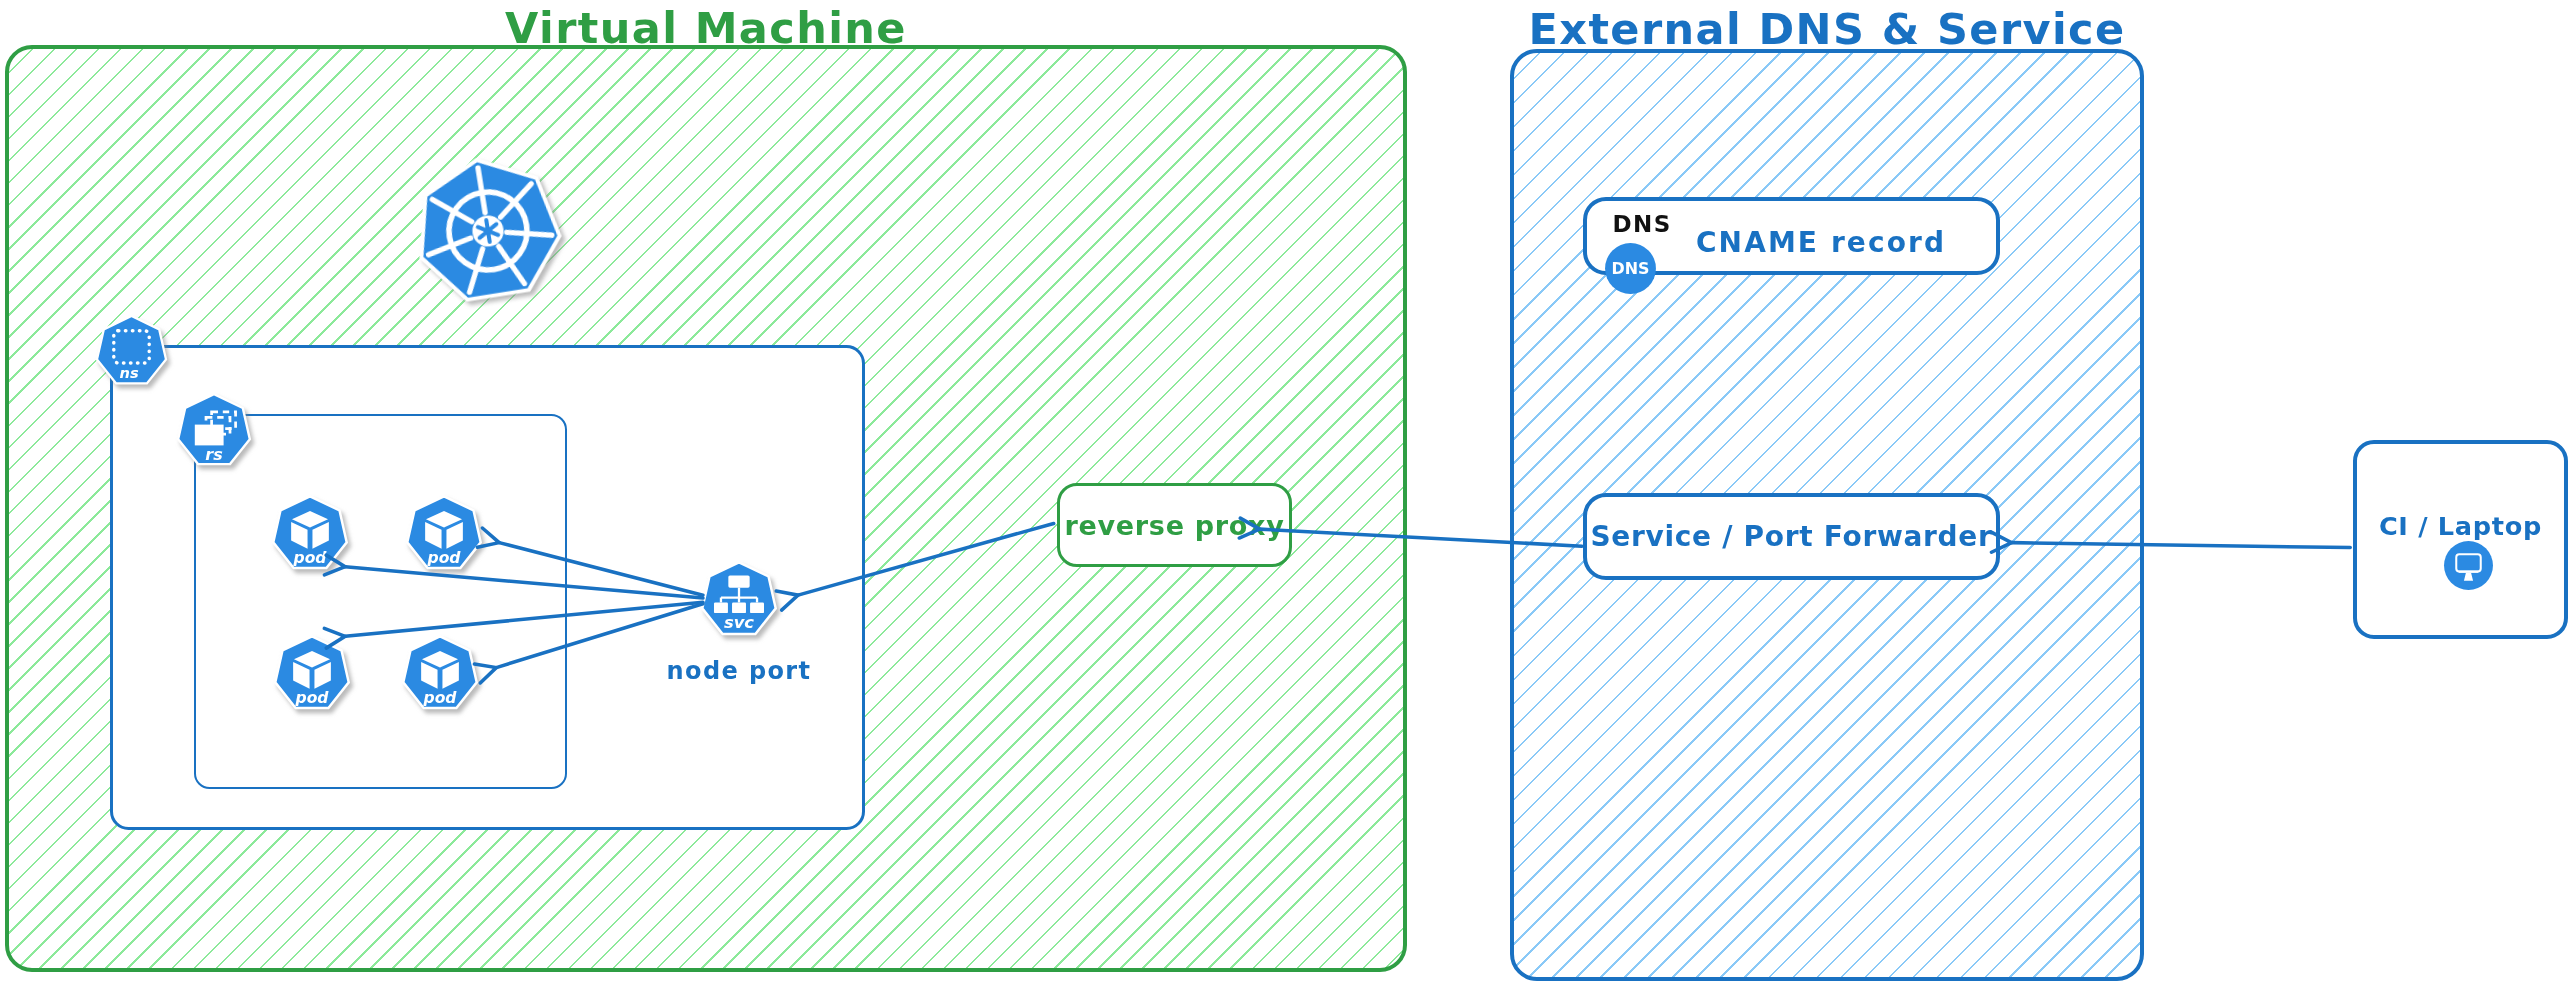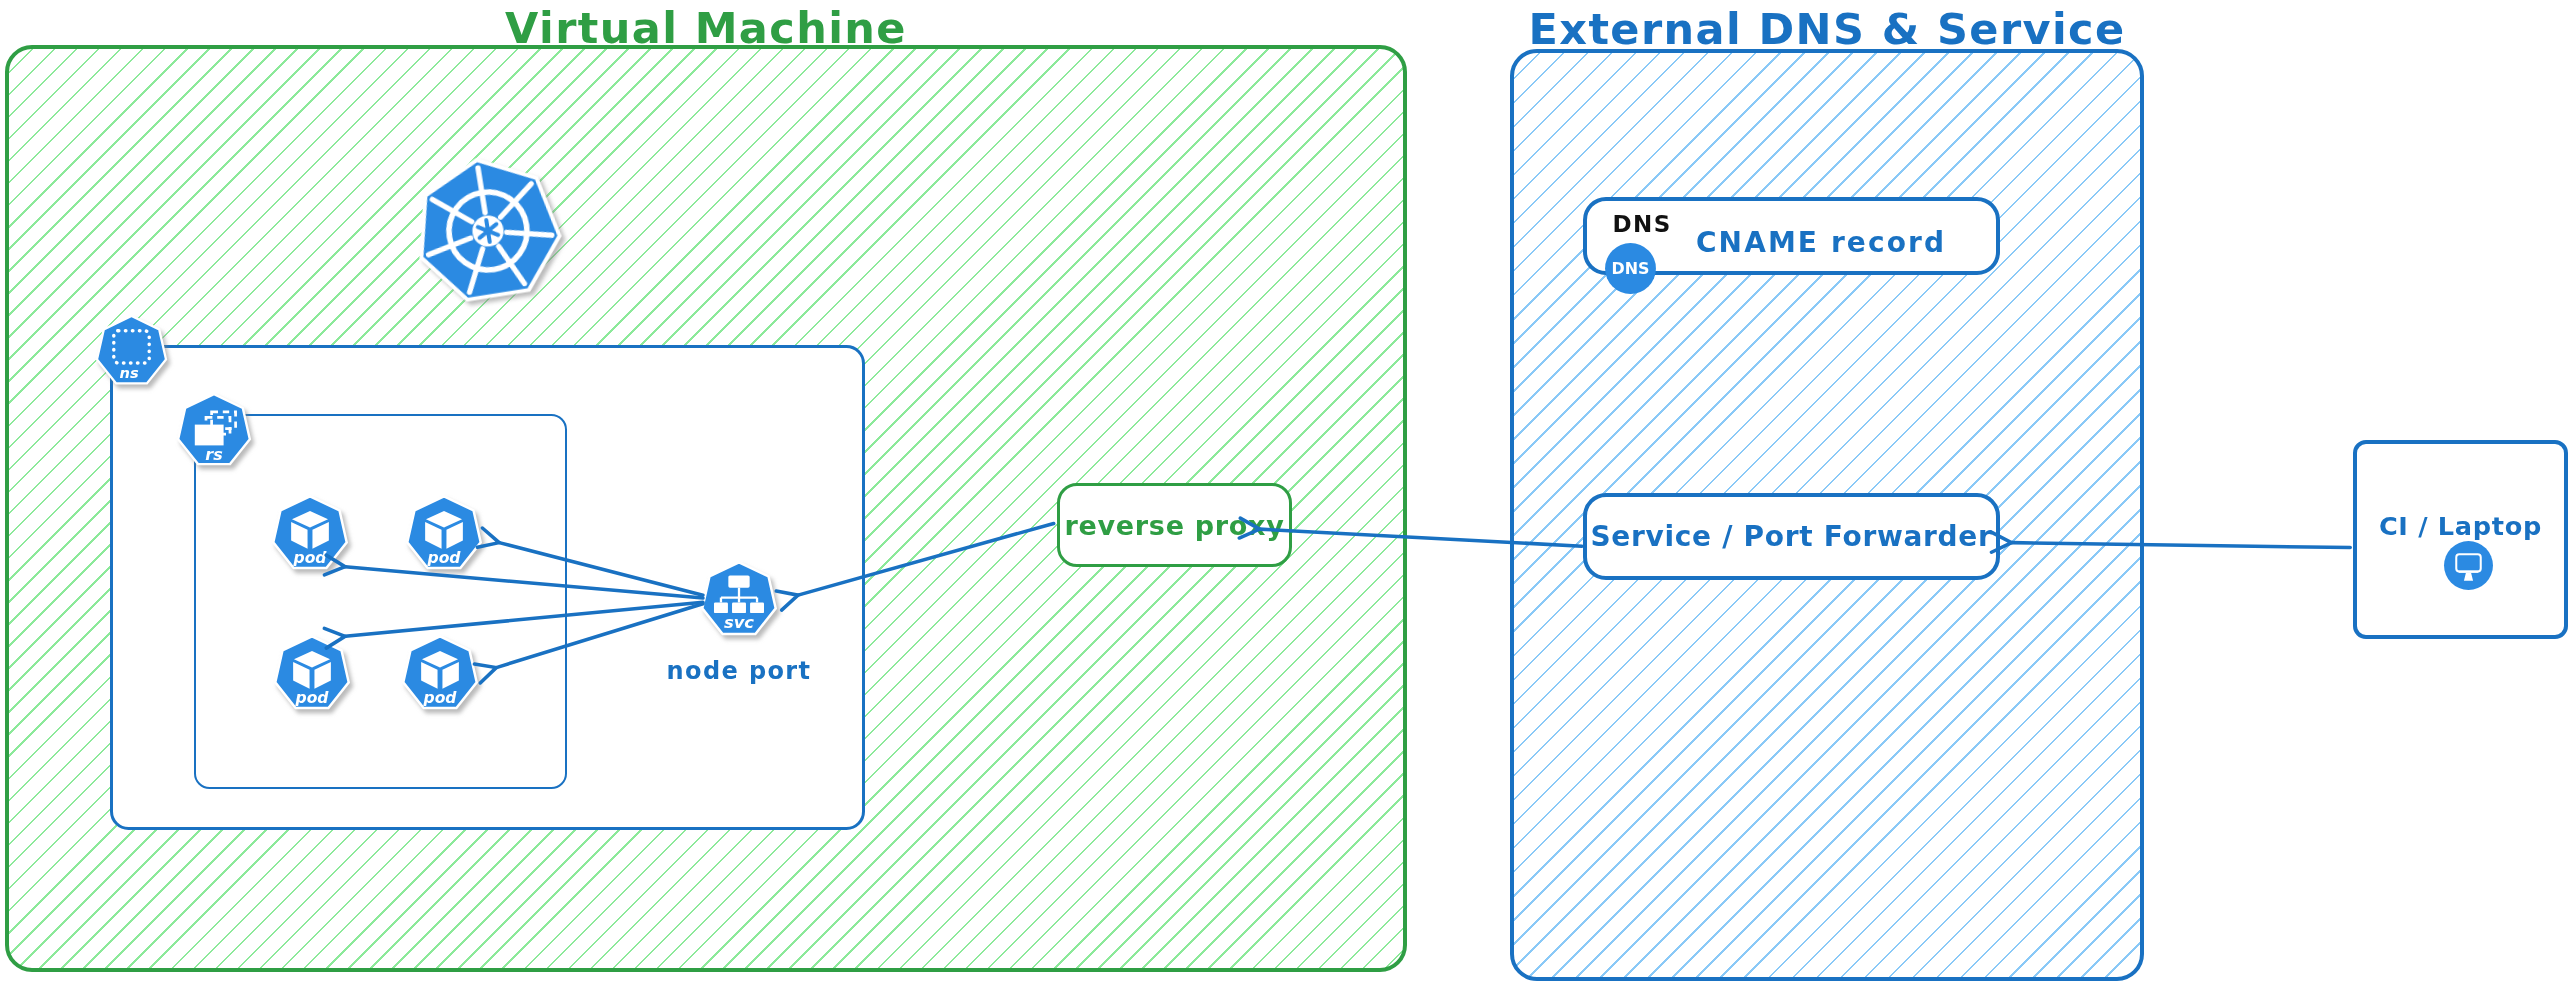--- a/index.html
+++ b/index.html
@@ -36,21 +36,21 @@
     display:flex; align-items:center; justify-content:center;
     color:#2f9e44; font-size:27px; font-weight:bold; letter-spacing:0.7px;
   }
   .dns-box{left:1583px; top:197px; width:417px; height:78px; border:4.3px solid #1971c2; border-radius:23px;}
   .worker-box{
     left:1583px; top:493px; width:417px; height:87px;
     border:4.3px solid #1971c2; border-radius:23px;
     display:flex; align-items:center; justify-content:center;
     color:#1971c2; font-size:28px; font-weight:bold; letter-spacing:0.7px;
   }
-  .ci-box{left:2353px; top:440px; width:215px; height:199px; border:4.3px solid #1971c2; border-radius:13px;}
+  .ci-box{left:2353px; top:440px; width:215px; height:199px; border:4.3px solid #1971c2; border-radius:21px;}
 
   .dns-heading{left:25.6px; top:10px; color:#111111; font-size:23px; font-weight:bold; letter-spacing:1.4px;}
   .dns-circle{left:17px; top:41px; width:53px; height:53px;}
   .dns-label{
     left:78px; top:19px; width:312px; height:45px;
     display:flex; align-items:center; justify-content:center;
     color:#1971c2; font-size:28px; font-weight:bold; letter-spacing:2.1px;
   }
   .ci-label{
     left:0; top:67px; width:100%; text-align:center;

